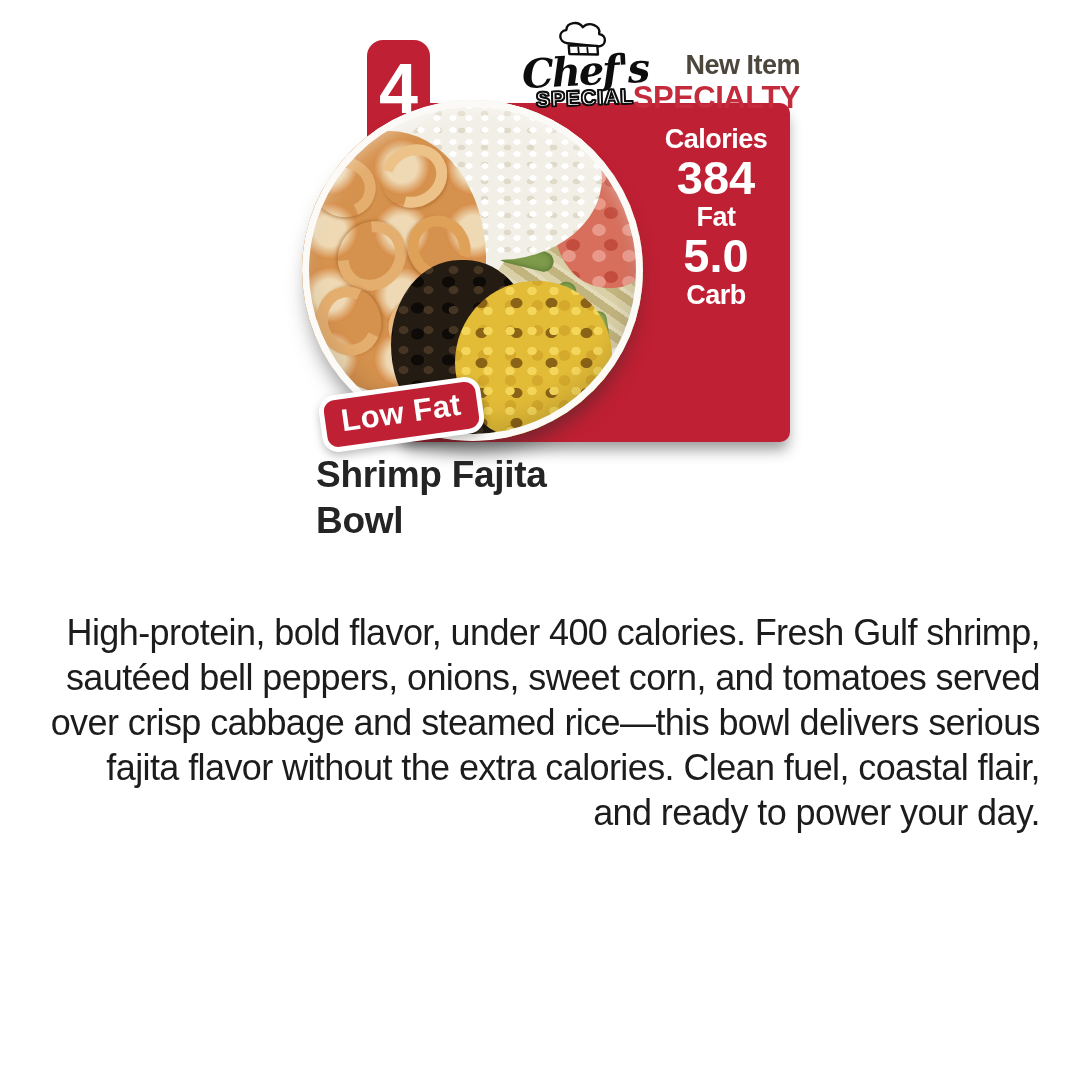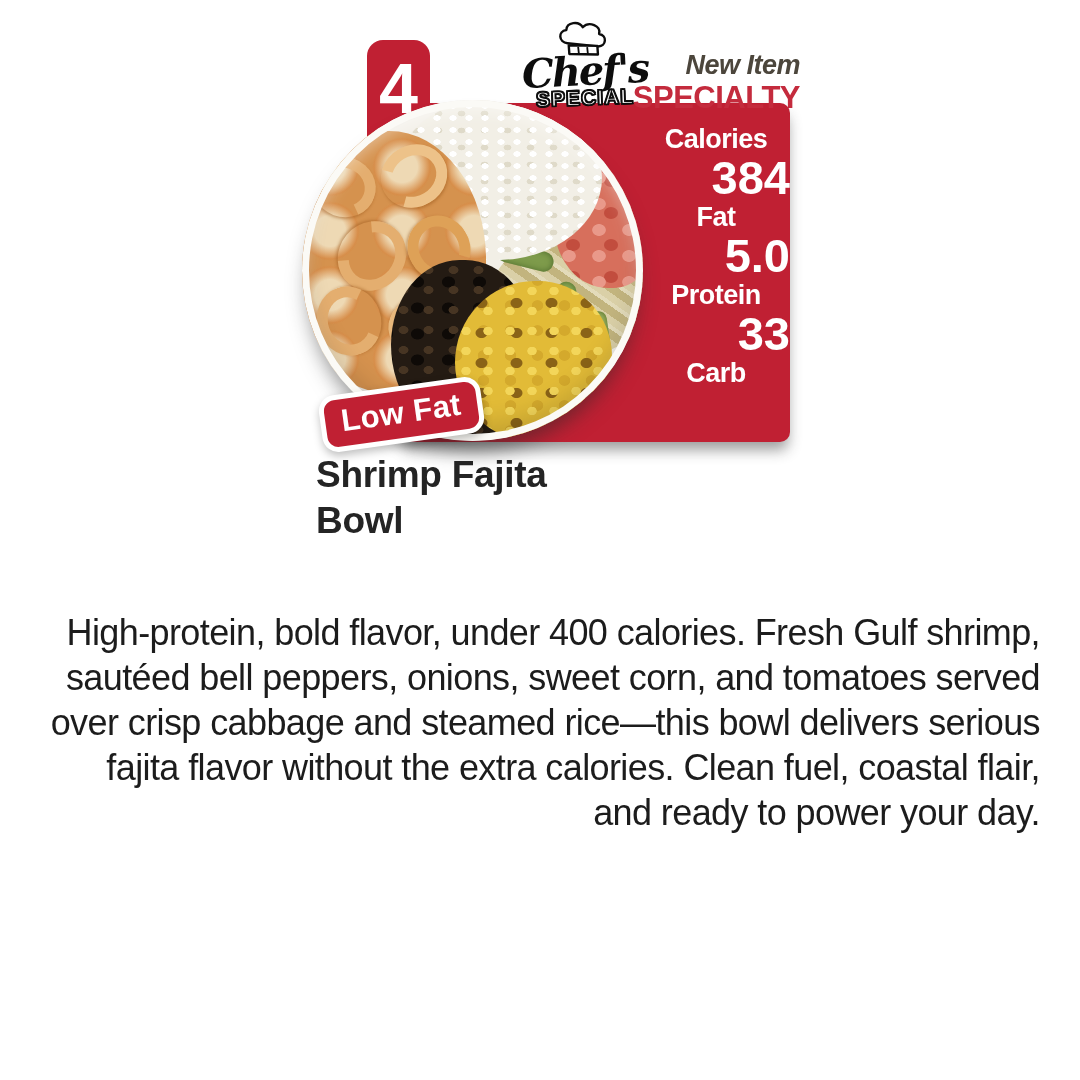--- a/index.html
+++ b/index.html
@@ -29,26 +29,26 @@
     font-size:40px;line-height:.85;letter-spacing:-2px;transform:rotate(-3deg);
   }
   .logo .special{
     font-size:21px;font-weight:800;letter-spacing:1px;color:#fff;margin-top:-2px;
     -webkit-text-stroke:1.6px #0d0d0d;
     text-shadow:-1px -1px 0 #0d0d0d,1px -1px 0 #0d0d0d,-1px 1px 0 #0d0d0d,1px 1px 0 #0d0d0d;
     transform:rotate(-2deg);
   }
   
   .ribbon{position:absolute;left:600px;top:52px;width:200px;text-align:right;z-index:4;}
-  .ribbon .new-item{font-size:27px;font-weight:800;color:#4c463c;line-height:1.0;letter-spacing:-.5px;font-style:italic;}
+  .ribbon .new-item{font-size:27px;font-weight:800;color:#4c463c;line-height:1.0;letter-spacing:-.5px;}
   .ribbon .specialty{font-size:31px;font-weight:800;color:#c42b3d;line-height:1.0;margin-top:3px;letter-spacing:-.5px;}
   
   .nutrition{position:absolute;left:642px;top:124px;width:148px;text-align:center;color:#fff;z-index:3;}
   .nut-label{font-size:27px;font-weight:700;line-height:30px;letter-spacing:-.5px;}
-  .nut-value{font-size:47px;font-weight:800;line-height:48px;letter-spacing:0;text-align:right;}
+  .nut-value{font-size:47px;font-weight:800;line-height:48px;letter-spacing:0;}
   
   .photo{
     position:absolute;left:302px;top:100px;width:341px;height:341px;border-radius:50%;
     background:#f3f0e9;overflow:hidden;z-index:5;
     box-shadow:0 16px 20px -6px rgba(40,40,40,.5);
   }
   .zone{position:absolute;}
   .zone-rice{
     left:28%;top:0%;width:60%;height:47%;border-radius:48% 52% 55% 45%;
     background-color:#f2efe6;
@@ -144,24 +144,20 @@
   <div class="nutrition">
     <div>
       <div class="nut-label">Calories</div>
       <div class="nut-value">384</div>
     </div>
     <div>
       <div class="nut-label">Fat</div>
       <div class="nut-value">5.0</div>
     </div>
     <div>
-      <div class="nut-label">Protein</div>
-      <div class="nut-value">33</div>
-    </div>
-    <div>
       <div class="nut-label">Carb</div>
     </div>
   </div>
 
   <div class="photo">
     <div class="zone zone-onion"></div>
     <div class="pepper p1"></div>
     <div class="pepper p2"></div>
     <div class="pepper p3"></div>
     <div class="zone zone-tomato"></div>

